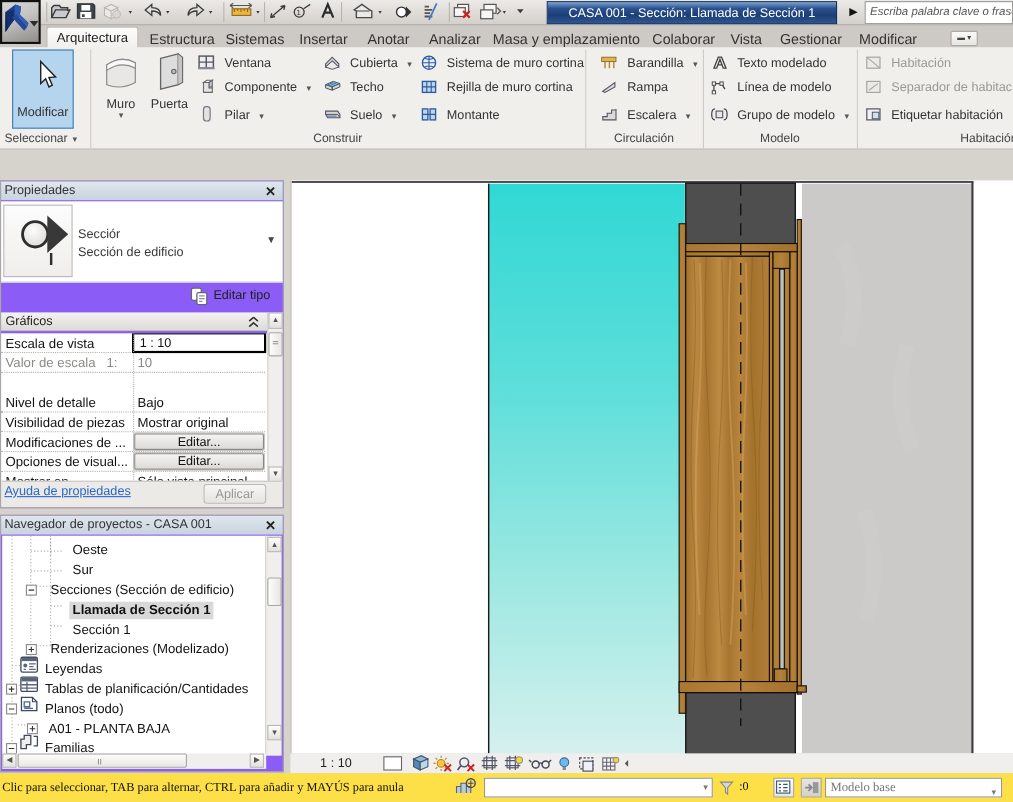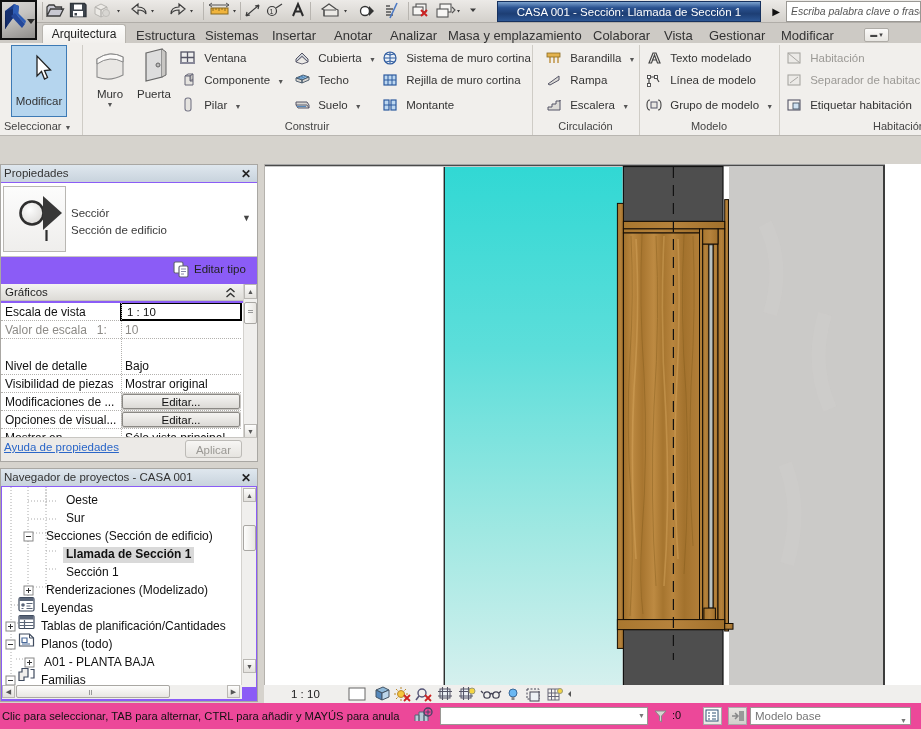--- a/index.html
+++ b/index.html
@@ -58,21 +58,21 @@
 
 .titem { position:absolute; font-size:12px; color:#111; height:16px; line-height:15px; }
 
 
 #canvas { left:264px; top:164px; width:657px; height:521px; background:#fff; border-left:1px solid #b5b2ad; }
 
 
 #viewbar { left:264px; top:685px; width:657px; height:18px; background:#f0efed; }
 
 
-#statusbar { left:0; top:703px; width:921px; height:26px; background:#ec4899; font-size:11px; color:#111; }
+#statusbar { left:0; top:703px; width:921px; height:26px; background:#fde047; font-size:11px; color:#111;font-family:Liberation Serif, serif; }
 </style>
 </head>
 <body>
 <div id="app">
   <div class="abs" id="qat">
     <svg width="480" height="22" style="position:absolute;left:0;top:0">
       <g fill="none" stroke="#3c3c3c" stroke-width="1.3">
 
         <path d="M47 16 v-9 l2 -2 h5 l1.5 2 h6 v3 M47 16 l3.5 -7 h13 l-3.5 7 z" fill="#c9c9d2"></path>
 

